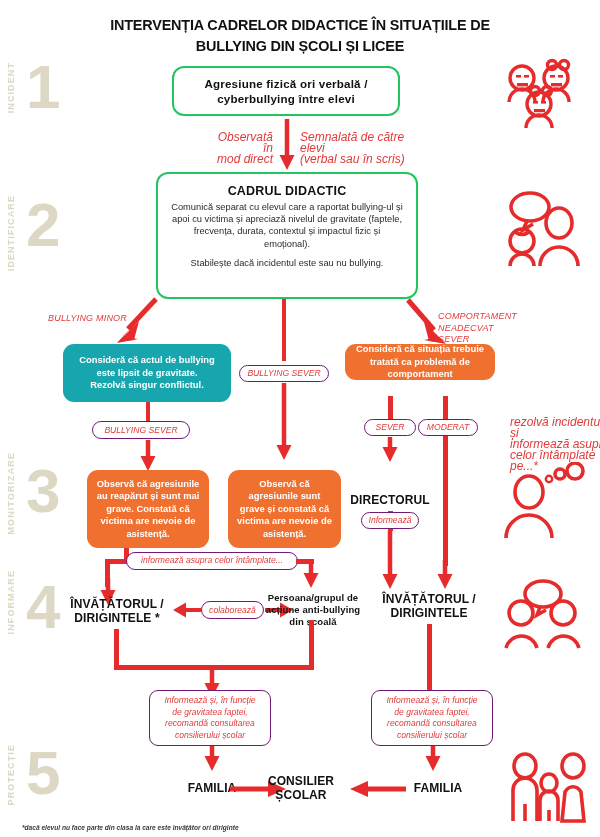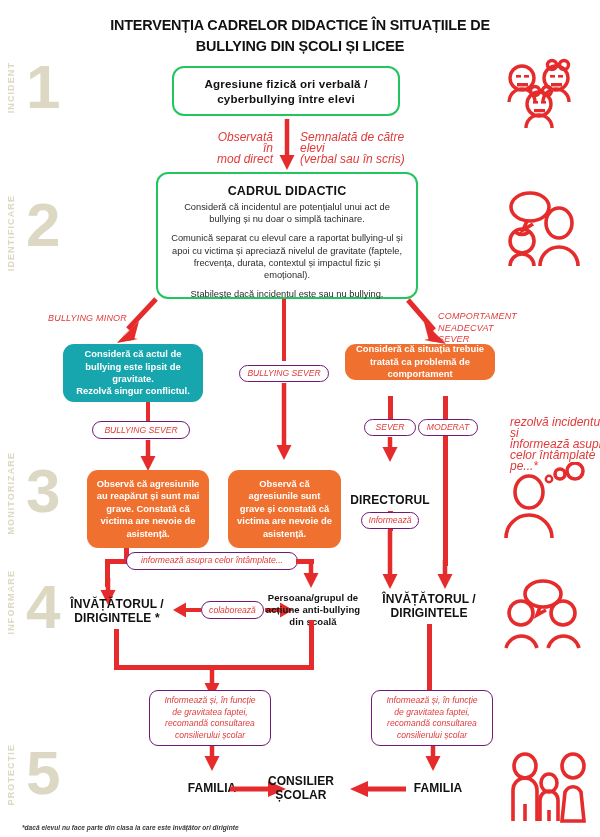--- a/index.html
+++ b/index.html
@@ -271,21 +271,20 @@
 
 <div class="abs red-it" style="left:205px; top:132px; width:68px; text-align:right;">
   <span>Observată în</span><br><span>mod direct</span>
 </div>
 <div class="abs red-it" style="left:300px; top:132px; width:110px; text-align:left;">
   <span>Semnalată de către elevi</span><br><span>(verbal sau în scris)</span>
 </div>
 
 <div class="abs outline-box" style="left:156px; top:172px; width:262px; height:127px; justify-content:flex-start; padding-top:10px;">
   <div class="box-title">CADRUL DIDACTIC</div>
-  <div class="box-p">Consideră că incidentul are potențialul unui act de bullying și nu doar o simplă tachinare.</div>
   <div class="box-p">Comunică separat cu elevul care a raportat bullying-ul și apoi cu victima și apreciază nivelul de gravitate (faptele, frecvența, durata, contextul și impactul fizic și emoțional).</div>
   <div class="box-p">Stabilește dacă incidentul este sau nu bullying.</div>
 </div>
 
 <svg class="abs arrow" style="left:108px; top:299px;" width="56" height="46" viewBox="0 0 56 46">
   <path d="M48 0 L20 30" stroke="#e52b2b" stroke-width="5" fill="none"></path>
   <path d="M9 44 L28 24 L15 37 L30 40 Z" fill="#e52b2b"></path>
   <path d="M10 43 L31 22 L26 41 Z" fill="#e52b2b"></path>
 </svg>
 <div class="abs red-caps" style="left:48px; top:313px;">BULLYING MINOR</div>
@@ -301,21 +300,21 @@
   <path d="M8 0 L34 30" stroke="#e52b2b" stroke-width="5" fill="none"></path>
   <path d="M46 44 L25 24 L38 37 L24 40 Z" fill="#e52b2b"></path>
   <path d="M45 43 L24 22 L29 41 Z" fill="#e52b2b"></path>
 </svg>
 <div class="abs red-caps" style="left:438px; top:303px; width:110px;margin-top:8px;">
   <span>COMPORTAMENT</span><br>
   <span>NEADECVAT</span><br>
   <span>SEVER</span>
 </div>
 
-<div class="abs solid-box teal" style="left:63px; top:344px; width:140px; height:58px;">
+<div class="abs solid-box teal" style="left:63px; top:344px; width:168px; height:58px;">
   <p>Consideră că actul de bullying este lipsit de gravitate.</p>
   <p>Rezolvă singur conflictul.</p>
 </div>
 
 <div class="abs vline" style="left:146px; top:402px; width:4px; height:20px;"></div>
 <div class="abs pill" style="left:92px; top:421px; width:98px; height:18px;">BULLYING SEVER</div>
 <svg class="abs arrow" style="left:139px; top:440px;" width="18" height="32" viewBox="0 0 18 32">
   <path d="M9 0 L9 18" stroke="#e52b2b" stroke-width="4.5" fill="none"></path>
   <path d="M1.5 16 L9 31 L16.5 16 Z" fill="#e52b2b"></path>
 </svg>

